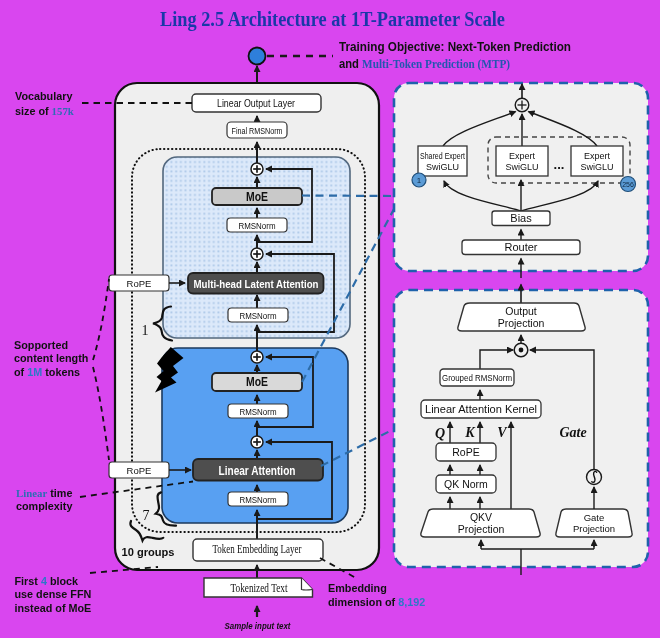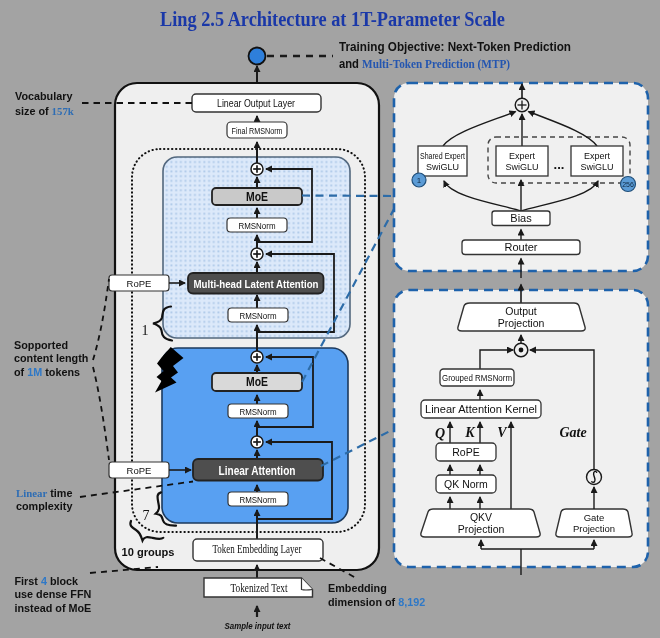--- a/index.html
+++ b/index.html
@@ -1,16 +1,16 @@
 <!DOCTYPE html>
 <html><head>
 <meta charset="utf-8">
 <style>
 html,body{margin:0;padding:0;background:#fff;}
-#wrap{position:relative;width:660px;height:638px;background:#a3a3a3;overflow:hidden;}
+#wrap{position:relative;width:660px;height:638px;background:#d946ef;overflow:hidden;}
 svg{position:absolute;left:0;top:0;}
 text{font-family:"Liberation Sans",sans-serif;}
 .ser{font-family:"Liberation Serif",serif;}
 </style>
 </head>
 <body>
 <div id="wrap">
 <svg width="660" height="638" viewBox="0 0 660 638">
 <defs>
 <marker id="ar" markerUnits="userSpaceOnUse" markerWidth="9" markerHeight="9" refX="6" refY="3.5" orient="auto">

